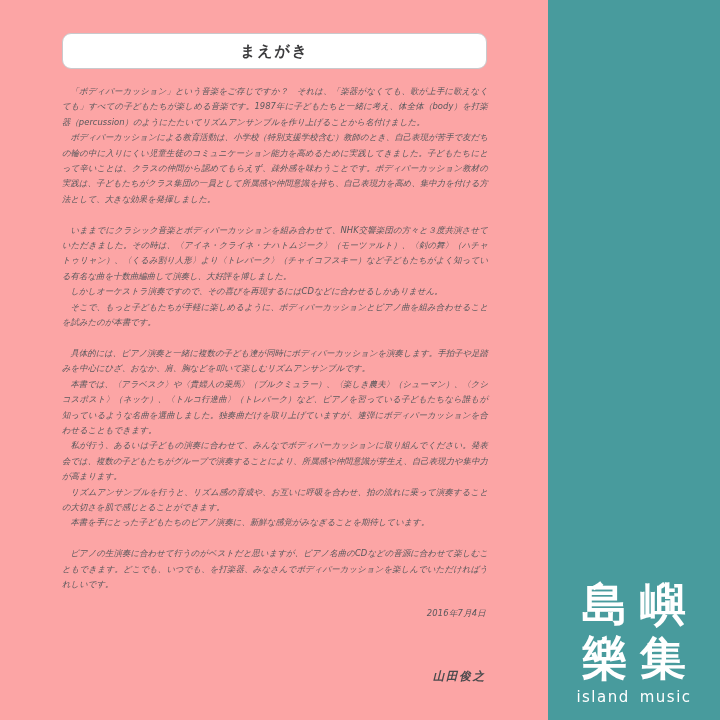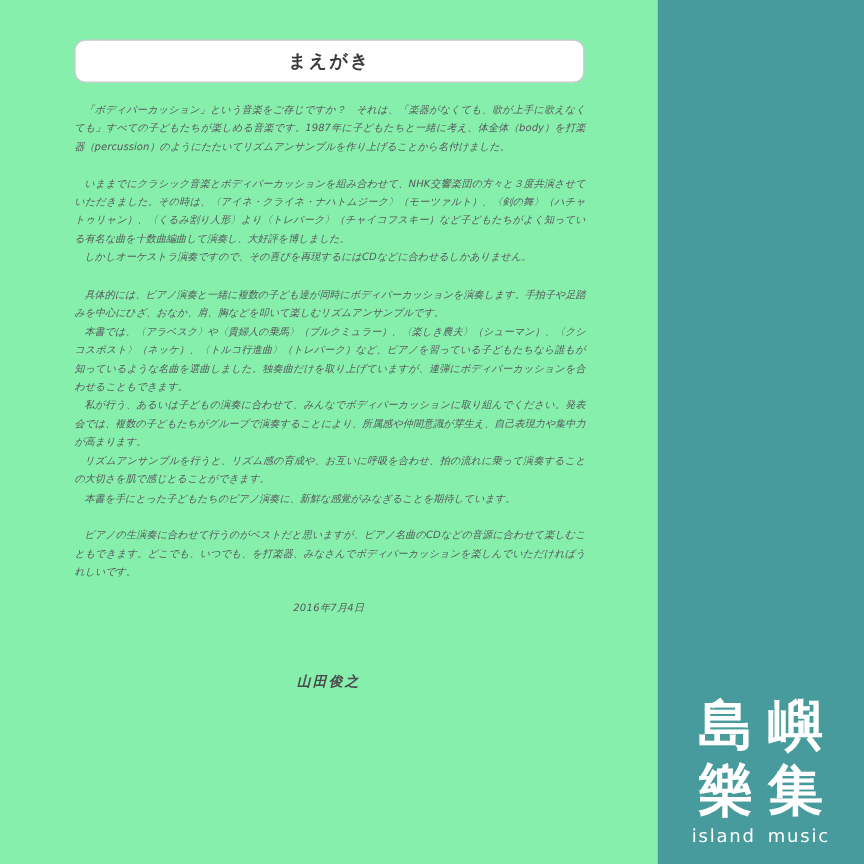--- a/index.html
+++ b/index.html
@@ -19,21 +19,21 @@
     height: 720px;
     background: #ffffff;
   }
   
   #doc {
     position: absolute;
     left: 0;
     top: 0;
     width: 548px;
     height: 720px;
-    background: #86efac;
+    background: #fca5a5;
     box-sizing: border-box;
   }
   #title-box {
     position: absolute;
     left: 62px;
     top: 33px;
     width: 425px;
     height: 36px;
     box-sizing: border-box;
     border: 1.6px solid #c9c9cc;
@@ -64,21 +64,21 @@
   }
   #body-text p {
     margin: 0;
     text-indent: 1em;
   }
   #body-text .gap {
     height: 15.4px;
   }
   #signature-block {
     margin-top: 14px;
-    text-align: center;
+    text-align: right;
     text-indent: 0;
   }
   #sig-date {
     font-size: 8.4px;
     color: #58585c;
     letter-spacing: 0.03em;
     margin-bottom: 9px;
     padding-right: 2px;
   }
   #sig-name {
@@ -139,23 +139,25 @@
 <div id="page">
 
   <div id="doc">
 
     <div id="title-box">
       <span id="title-text">まえがき</span>
     </div>
 
     <div id="body-text">
       <p>「ボディパーカッション」という音楽をご存じですか？　それは、「楽器がなくても、歌が上手に歌えなくても」すべての子どもたちが楽しめる音楽です。1987年に子どもたちと一緒に考え、体全体（body）を打楽器（percussion）のようにたたいてリズムアンサンブルを作り上げることから名付けました。</p>
+      <p>ボディパーカッションによる教育活動は、小学校（特別支援学校含む）教師のとき、自己表現が苦手で友だちの輪の中に入りにくい児童生徒のコミュニケーション能力を高めるために実践してきました。子どもたちにとって辛いことは、クラスの仲間から認めてもらえず、疎外感を味わうことです。ボディパーカッション教材の実践は、子どもたちがクラス集団の一員として所属感や仲間意識を持ち、自己表現力を高め、集中力を付ける方法として、大きな効果を発揮しました。</p>
       <div class="gap"></div>
       <p>いままでにクラシック音楽とボディパーカッションを組み合わせて、NHK交響楽団の方々と３度共演させていただきました。その時は、〈アイネ・クライネ・ナハトムジーク〉（モーツァルト）、〈剣の舞〉（ハチャトゥリャン）、〈くるみ割り人形〉より〈トレパーク〉（チャイコフスキー）など子どもたちがよく知っている有名な曲を十数曲編曲して演奏し、大好評を博しました。</p>
       <p>しかしオーケストラ演奏ですので、その喜びを再現するにはCDなどに合わせるしかありません。</p>
+      <p>そこで、もっと子どもたちが手軽に楽しめるように、ボディパーカッションとピアノ曲を組み合わせることを試みたのが本書です。</p>
       <div class="gap"></div>
       <p>具体的には、ピアノ演奏と一緒に複数の子ども達が同時にボディパーカッションを演奏します。手拍子や足踏みを中心にひざ、おなか、肩、胸などを叩いて楽しむリズムアンサンブルです。</p>
       <p>本書では、〈アラベスク〉や〈貴婦人の乗馬〉（ブルクミュラー）、〈楽しき農夫〉（シューマン）、〈クシコスポスト〉（ネッケ）、〈トルコ行進曲〉（トレパーク）など、ピアノを習っている子どもたちなら誰もが知っているような名曲を選曲しました。独奏曲だけを取り上げていますが、連弾にボディパーカッションを合わせることもできます。</p>
       <p>私が行う、あるいは子どもの演奏に合わせて、みんなでボディパーカッションに取り組んでください。発表会では、複数の子どもたちがグループで演奏することにより、所属感や仲間意識が芽生え、自己表現力や集中力が高まります。</p>
       <p>リズムアンサンブルを行うと、リズム感の育成や、お互いに呼吸を合わせ、拍の流れに乗って演奏することの大切さを肌で感じとることができます。</p>
       <p>本書を手にとった子どもたちのピアノ演奏に、新鮮な感覚がみなぎることを期待しています。</p>
       <div class="gap"></div>
       <p>ピアノの生演奏に合わせて行うのがベストだと思いますが、ピアノ名曲のCDなどの音源に合わせて楽しむこともできます。どこでも、いつでも、を打楽器、みなさんでボディパーカッションを楽しんでいただければうれしいです。</p>
 
       <div id="signature-block">

